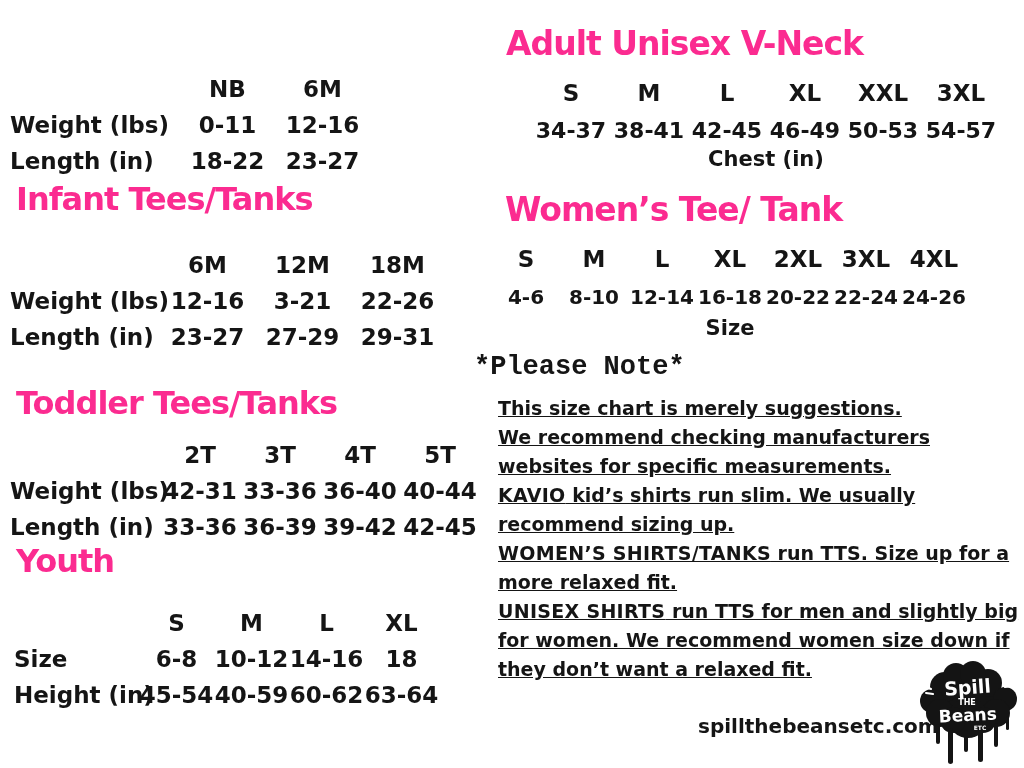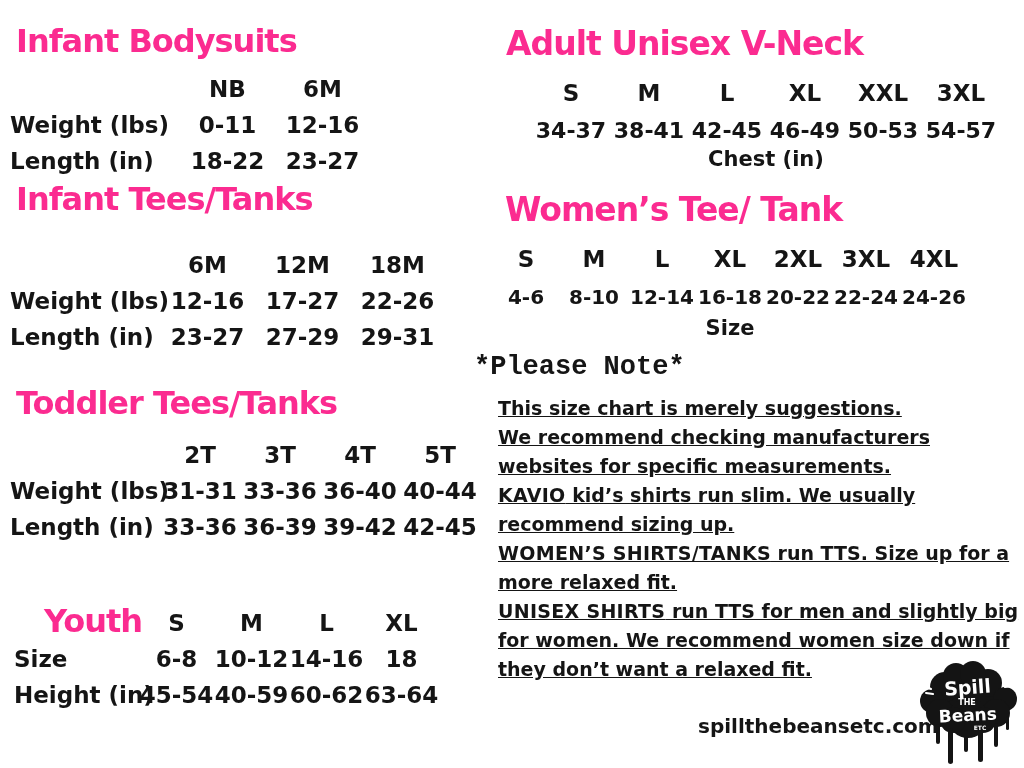--- a/index.html
+++ b/index.html
@@ -24,69 +24,68 @@
   .note-body p { font-size:19px; line-height:29px; }
   .seg-bold { letter-spacing:0.3px; }
   .website { position:absolute; font-size:20px; white-space:nowrap; }
   .logo { position:absolute; }
 </style>
 </head>
 <body>
 
 <div class="canvas">
 
-  <h2 class="sec-title" style="left:16px; top:24px;">Infant Bodysuits</h2>
   <div class="tbl" style="left: 10px; top: 74px; grid-template-columns: 170px repeat(2, 95px);">
       <div class="spacer"></div>
       <div class="th">NB</div>
       <div class="th">6M</div>
       <div class="rl">Weight (lbs)</div>
       <div class="td">0-11</div>
       <div class="td">12-16</div>
       <div class="rl">Length (in)</div>
       <div class="td">18-22</div>
       <div class="td">23-27</div>
     </div>
 
   <h2 class="sec-title" style="left:16px; top:182px;">Infant Tees/Tanks</h2>
   <div class="tbl" style="left: 10px; top: 250px; grid-template-columns: 150px repeat(3, 95px);">
       <div class="spacer"></div>
       <div class="th">6M</div>
       <div class="th">12M</div>
       <div class="th">18M</div>
       <div class="rl">Weight (lbs)</div>
       <div class="td">12-16</div>
-      <div class="td">17-27</div>
+      <div class="td">3-21</div>
       <div class="td">22-26</div>
       <div class="rl">Length (in)</div>
       <div class="td">23-27</div>
       <div class="td">27-29</div>
       <div class="td">29-31</div>
     </div>
 
   <h2 class="sec-title" style="left:16px; top:386px;">Toddler Tees/Tanks</h2>
   <div class="tbl" style="left: 10px; top: 440px; grid-template-columns: 150px repeat(4, 80px);">
       <div class="spacer"></div>
       <div class="th">2T</div>
       <div class="th">3T</div>
       <div class="th">4T</div>
       <div class="th">5T</div>
       <div class="rl">Weight (lbs)</div>
-      <div class="td">31-31</div>
+      <div class="td">42-31</div>
       <div class="td">33-36</div>
       <div class="td">36-40</div>
       <div class="td">40-44</div>
       <div class="rl">Length (in)</div>
       <div class="td">33-36</div>
       <div class="td">36-39</div>
       <div class="td">39-42</div>
       <div class="td">42-45</div>
     </div>
 
-  <h2 class="sec-title" style="left:16px; top:604px;margin-left:28px;">Youth</h2>
+  <h2 class="sec-title" style="left:16px; top:544px;">Youth</h2>
   <div class="tbl" style="left: 14px; top: 608px; grid-template-columns: 125px repeat(4, 75px);">
       <div class="spacer"></div>
       <div class="th">S</div>
       <div class="th">M</div>
       <div class="th">L</div>
       <div class="th">XL</div>
       <div class="rl">Size</div>
       <div class="td">6-8</div>
       <div class="td">10-12</div>
       <div class="td">14-16</div>

